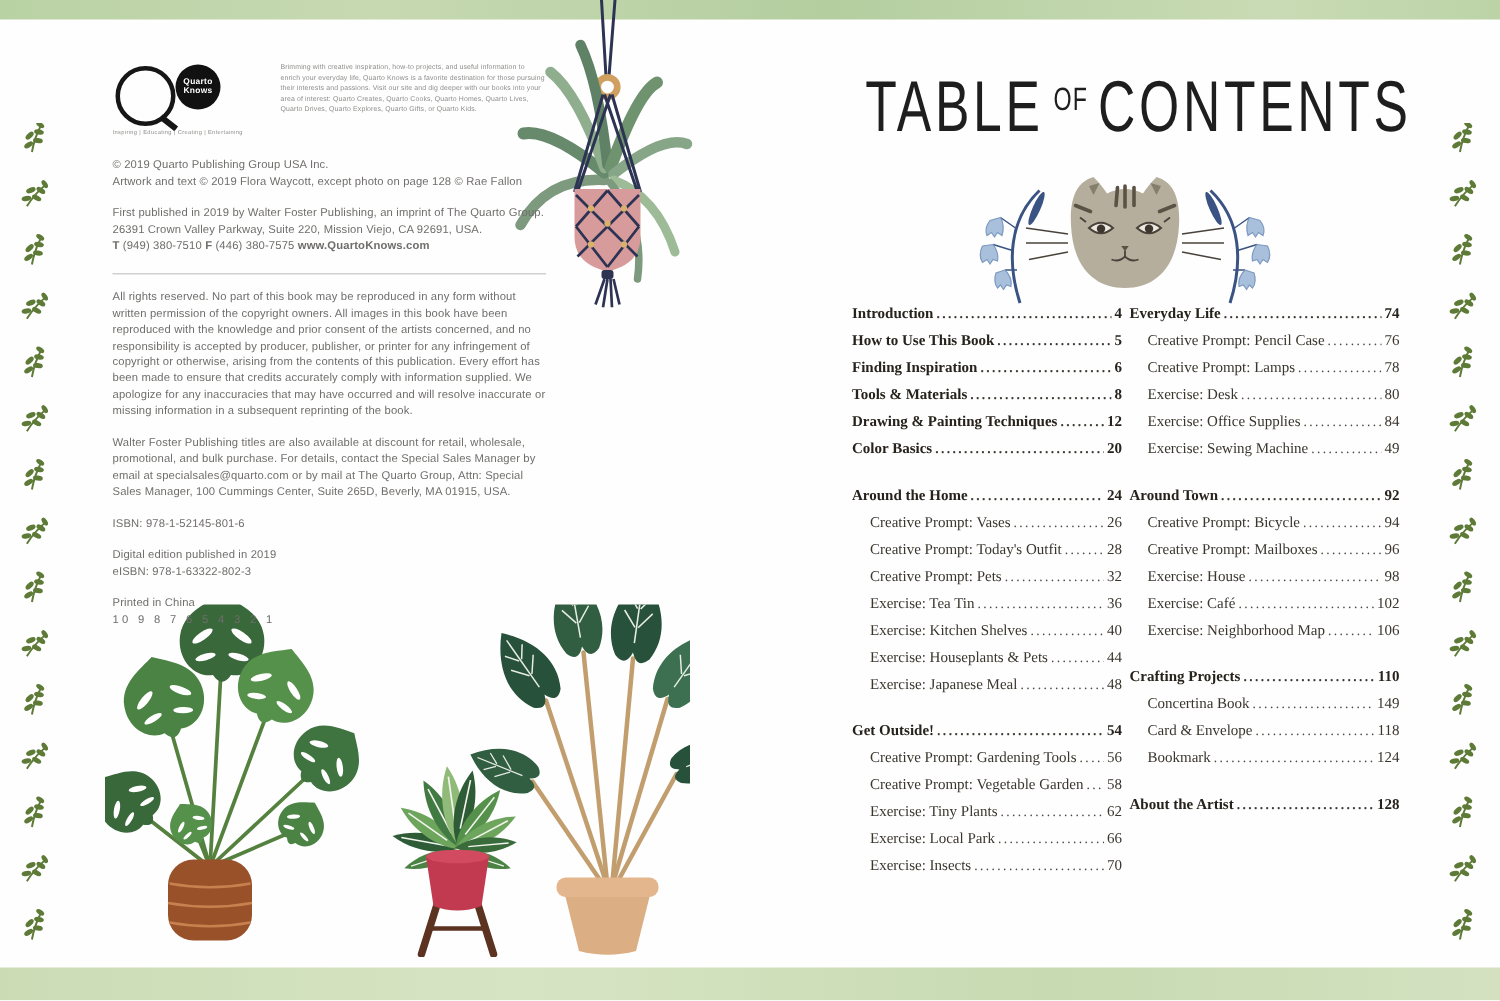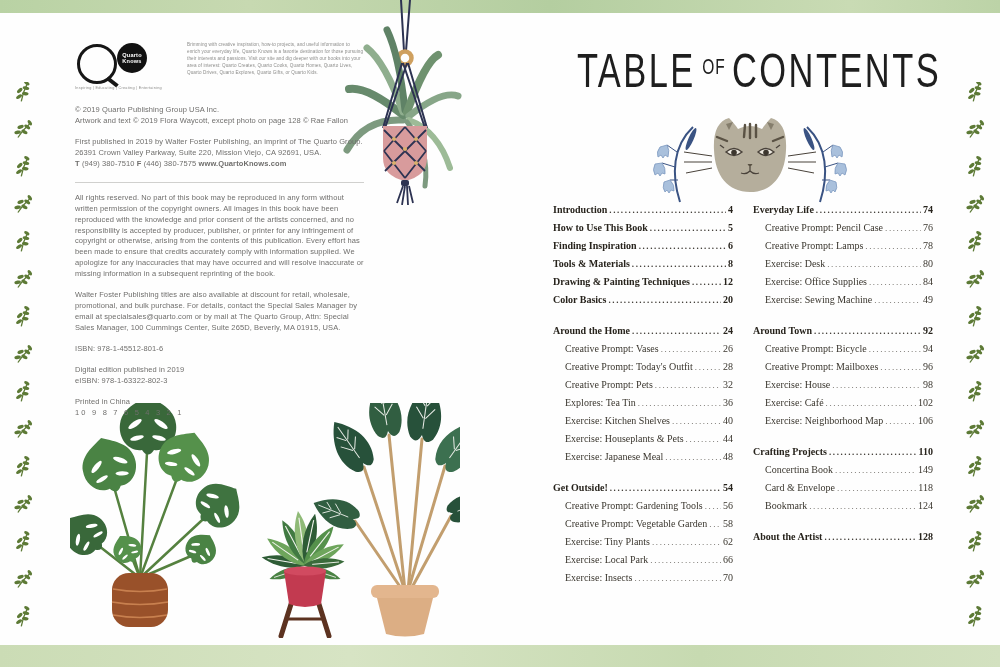--- a/index.html
+++ b/index.html
@@ -30,21 +30,21 @@
   .bold{font-weight:bold;}
   .nums{letter-spacing:2.2px;}
 
   
   .toc-title{position:absolute;left:540px;top:44px;width:410px;text-align:center;z-index:3;
              font-family:"Liberation Sans",sans-serif;font-size:42px;color:#1e1e1e;font-weight:400;
              letter-spacing:3px;transform:scale(.82,1.14);transform-origin:50% 0;white-space:nowrap;}
   .toc-title .of{font-size:.45em;vertical-align:.62em;letter-spacing:1px;margin:0 8px;}
   .toc-col{position:absolute;top:204px;width:180px;z-index:3;
            font-family:"Liberation Serif",serif;font-size:10px;color:#3a362e;}
-  .toc-col-left{left:553px;}
+  .toc-col-left{left:568px;}
   .toc-col-right{left:753px;}
   .toc-group{margin-bottom:13px;}
   .toc-entry{display:flex;align-items:baseline;height:18px;}
   .toc-entry.b{font-weight:bold;color:#27231c;}
   .toc-entry.i{padding-left:12px;}
   .toc-label{white-space:nowrap;}
   .toc-leader{flex:1;overflow:hidden;white-space:nowrap;margin:0 2px;font-size:9px;opacity:.9;}
   .toc-leader::before{content:"........................................................................";letter-spacing:1.6px;}
   .toc-page{white-space:nowrap;}
 </style>
@@ -292,21 +292,21 @@
       <span>(949) 380-7510</span>
       <span class="bold">F</span>
       <span>(446) 380-7575</span>
       <span class="bold">www.QuartoKnows.com</span>
     </p>
 
     <hr class="divider">
 
     <p>All rights reserved. No part of this book may be reproduced in any form without written permission of the copyright owners. All images in this book have been reproduced with the knowledge and prior consent of the artists concerned, and no responsibility is accepted by producer, publisher, or printer for any infringement of copyright or otherwise, arising from the contents of this publication. Every effort has been made to ensure that credits accurately comply with information supplied. We apologize for any inaccuracies that may have occurred and will resolve inaccurate or missing information in a subsequent reprinting of the book.</p>
     <p>Walter Foster Publishing titles are also available at discount for retail, wholesale, promotional, and bulk purchase. For details, contact the Special Sales Manager by email at specialsales@quarto.com or by mail at The Quarto Group, Attn: Special Sales Manager, 100 Cummings Center, Suite 265D, Beverly, MA 01915, USA.</p>
-    <p>ISBN: 978-1-45512-801-6</p>
+    <p>ISBN: 978-1-52145-801-6</p>
     <p>
       <span>Digital edition published in 2019</span><br>
       <span>eISBN: 978-1-63322-802-3</span>
     </p>
     <p>
       <span>Printed in China</span><br>
       <span class="nums">10 9 8 7 6 5 4 3 2 1</span>
     </p>
   </div>
 
@@ -362,21 +362,21 @@
           <span class="toc-label">Creative Prompt: Today's Outfit</span>
           <span class="toc-leader"></span>
           <span class="toc-page">28</span>
         </div>
         <div class="toc-entry i">
           <span class="toc-label">Creative Prompt: Pets</span>
           <span class="toc-leader"></span>
           <span class="toc-page">32</span>
         </div>
         <div class="toc-entry i">
-          <span class="toc-label">Explores: Tea Tin</span>
+          <span class="toc-label">Exercise: Tea Tin</span>
           <span class="toc-leader"></span>
           <span class="toc-page">36</span>
         </div>
         <div class="toc-entry i">
           <span class="toc-label">Exercise: Kitchen Shelves</span>
           <span class="toc-leader"></span>
           <span class="toc-page">40</span>
         </div>
         <div class="toc-entry i">
           <span class="toc-label">Exercise: Houseplants &amp; Pets</span>

